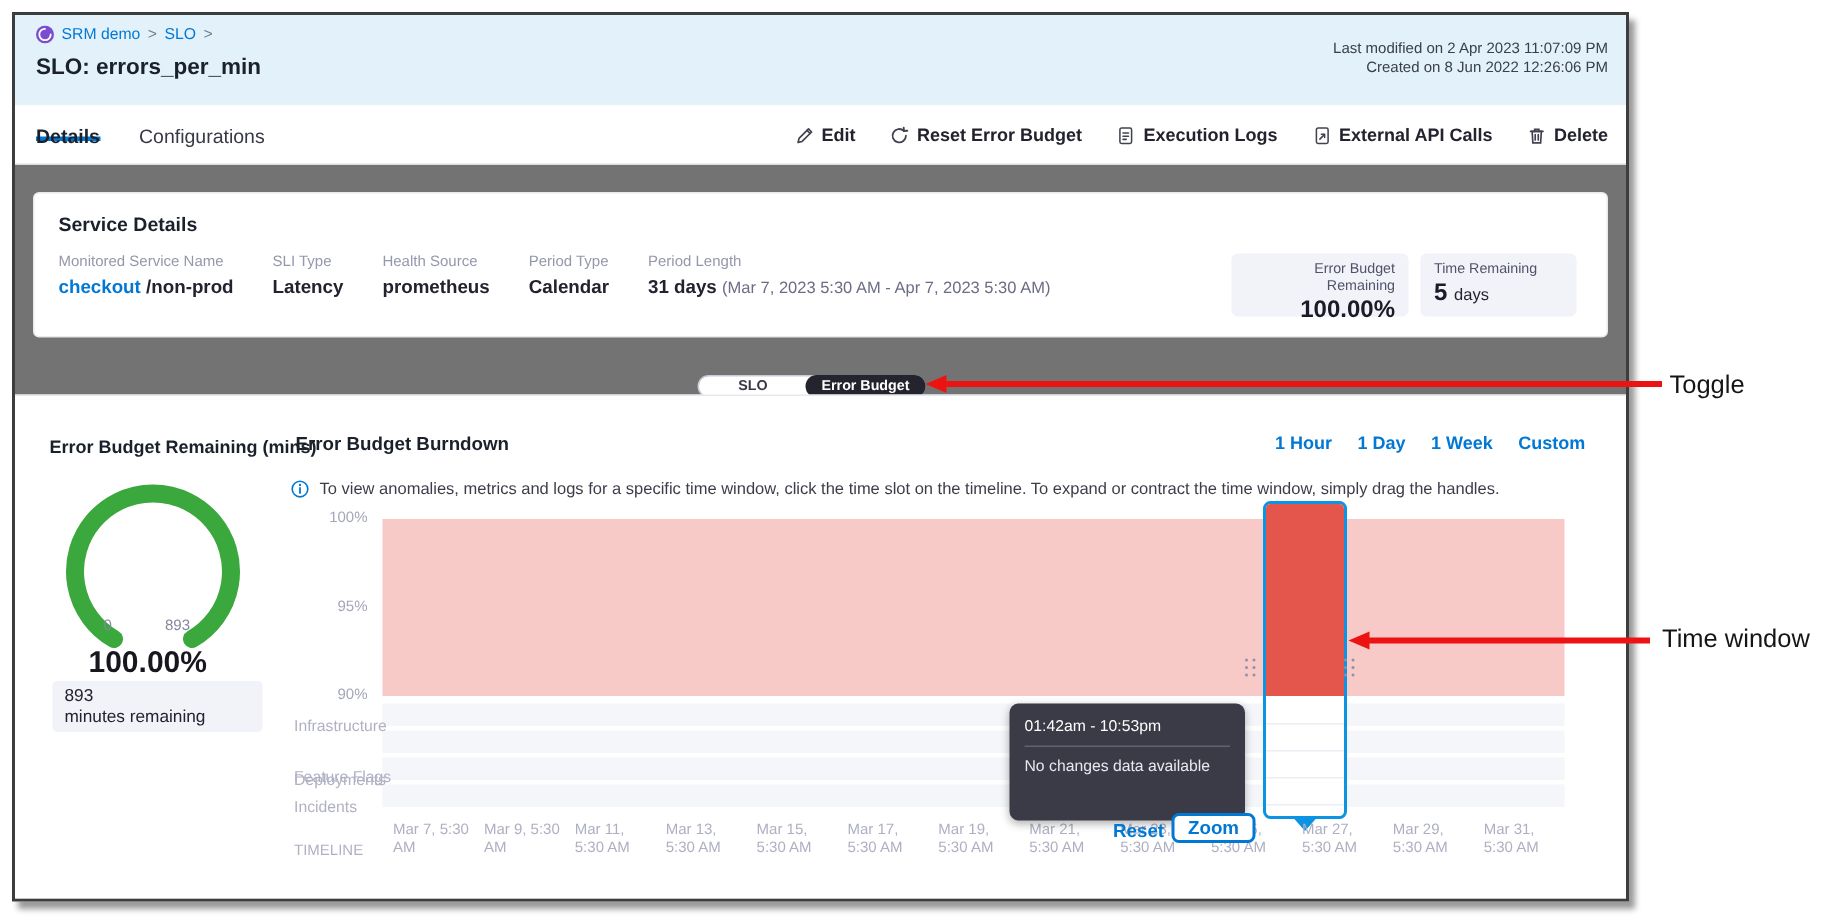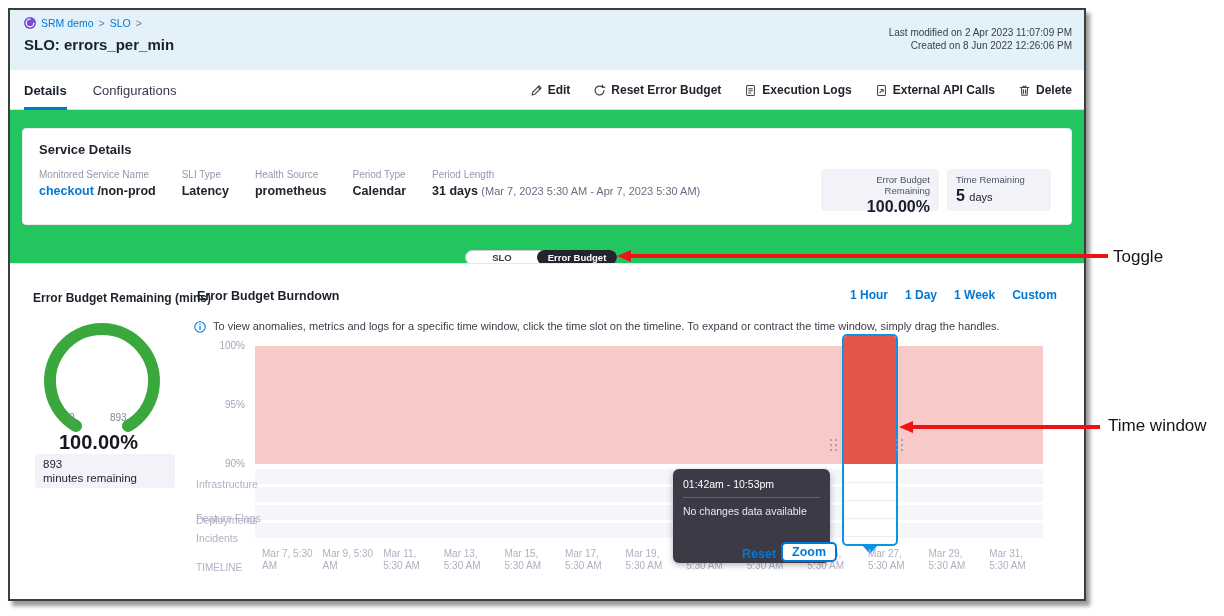--- a/index.html
+++ b/index.html
@@ -14,28 +14,28 @@
                 font-size:10.5px; color:#0278d5; }
   .breadcrumb .sep { color:#6b7c8e; }
   .page-title { position:absolute; left:14px; top:26px; font-size:15px; font-weight:bold; color:#1b212b; }
   .header-meta { position:absolute; right:12px; top:16px; text-align:right; font-size:10px;
                  line-height:13px; color:#39404b; }
 
   
   .tabbar { position:absolute; left:0; top:60px; right:0; height:40px; background:#fff;
             border-bottom:1px solid #dcdde3; }
   .tabs { position:absolute; left:14px; top:0; height:40px; display:flex; gap:26px; }
-  .tab { font-size:13px; color:#383946; padding-top:13px; height:40px; cursor:default; }
+  .tab { font-size:13px; color:#383946; padding-top:13px; height:24px; cursor:default; }
   .tab.active { font-weight:bold; color:#1b212b; border-bottom:3px solid #0278d5; }
   .toolbar { position:absolute; right:12px; top:0; height:40px; display:flex; align-items:center; gap:23px; }
   .tb-item { display:flex; align-items:center; gap:5px; font-size:12px; font-weight:600; color:#22232e; }
   .tb-item svg { display:block; }
 
   
-  .app-body { position:absolute; left:0; top:100px; right:0; bottom:0; background:#22c55e;text-decoration:underline; }
+  .app-body { position:absolute; left:0; top:100px; right:0; bottom:0; background:#737373;text-decoration:underline; }
 
   .service-card { position:absolute; left:12px; top:18px; width:1050px; height:97px; background:#fff;
                   border:1px solid #e9eaef; border-radius:4px; }
   .sc-title { position:absolute; left:16px; top:13px; font-size:13px; font-weight:bold; color:#1b212b; }
   .sc-fields { position:absolute; left:16px; top:40px; display:flex; gap:26px; }
   .f-label { font-size:10px; color:#9598ac; }
   .f-value { margin-top:4px; font-size:12.5px; font-weight:bold; color:#22232e; }
   .f-link { color:#0278d5; }
   .f-range { font-weight:normal; font-size:11px; color:#6b6d85; }
   .tile { position:absolute; top:40px; height:42px; background:#f2f2f9; border-radius:4px; padding:5px 9px; }
@@ -81,21 +81,21 @@
   .tw-line { position:absolute; left:0; width:100%; height:1px; background:#eceef4; }
   .tw-triangle { position:absolute; left:852px; top:281px; width:0; height:0;
                  border-left:8px solid transparent; border-right:8px solid transparent;
                  border-top:9px solid #0c93e2; }
   .dots { position:absolute; width:8px; height:13px; }
   .dots i { position:absolute; width:2px; height:2px; border-radius:50%; background:#8f91a8; }
   .dots i:nth-child(1){left:0;top:0} .dots i:nth-child(2){left:5px;top:0}
   .dots i:nth-child(3){left:0;top:5px} .dots i:nth-child(4){left:5px;top:5px}
   .dots i:nth-child(5){left:0;top:10px} .dots i:nth-child(6){left:5px;top:10px}
 
-  .tooltip { position:absolute; left:663px; top:205px; width:157px; height:94px; background:#3a3b47;
+  .tooltip { position:absolute; left:663px; top:205px; width:157px; height:78px; background:#3a3b47;
              border-radius:6px; box-shadow:0 2px 6px rgba(0,0,0,.3); padding:9px 10px; z-index:5; }
   .tt-time { font-size:10.5px; color:#ffffff; }
   .tt-div { border:none; border-top:1px solid #61626d; margin:7px 0; }
   .tt-msg { font-size:10.5px; color:#e8e8ee; }
 
   .reset-link { position:absolute; left:732px; top:283px; font-size:12.5px; font-weight:bold; color:#0278d5; z-index:6; }
   .zoom-btn { position:absolute; left:771px; top:278px; padding:1px 9px; background:#fff;
               border:2px solid #0278d5; border-radius:5px; font-size:12.5px; font-weight:bold;
               color:#0278d5; z-index:6; }
 

